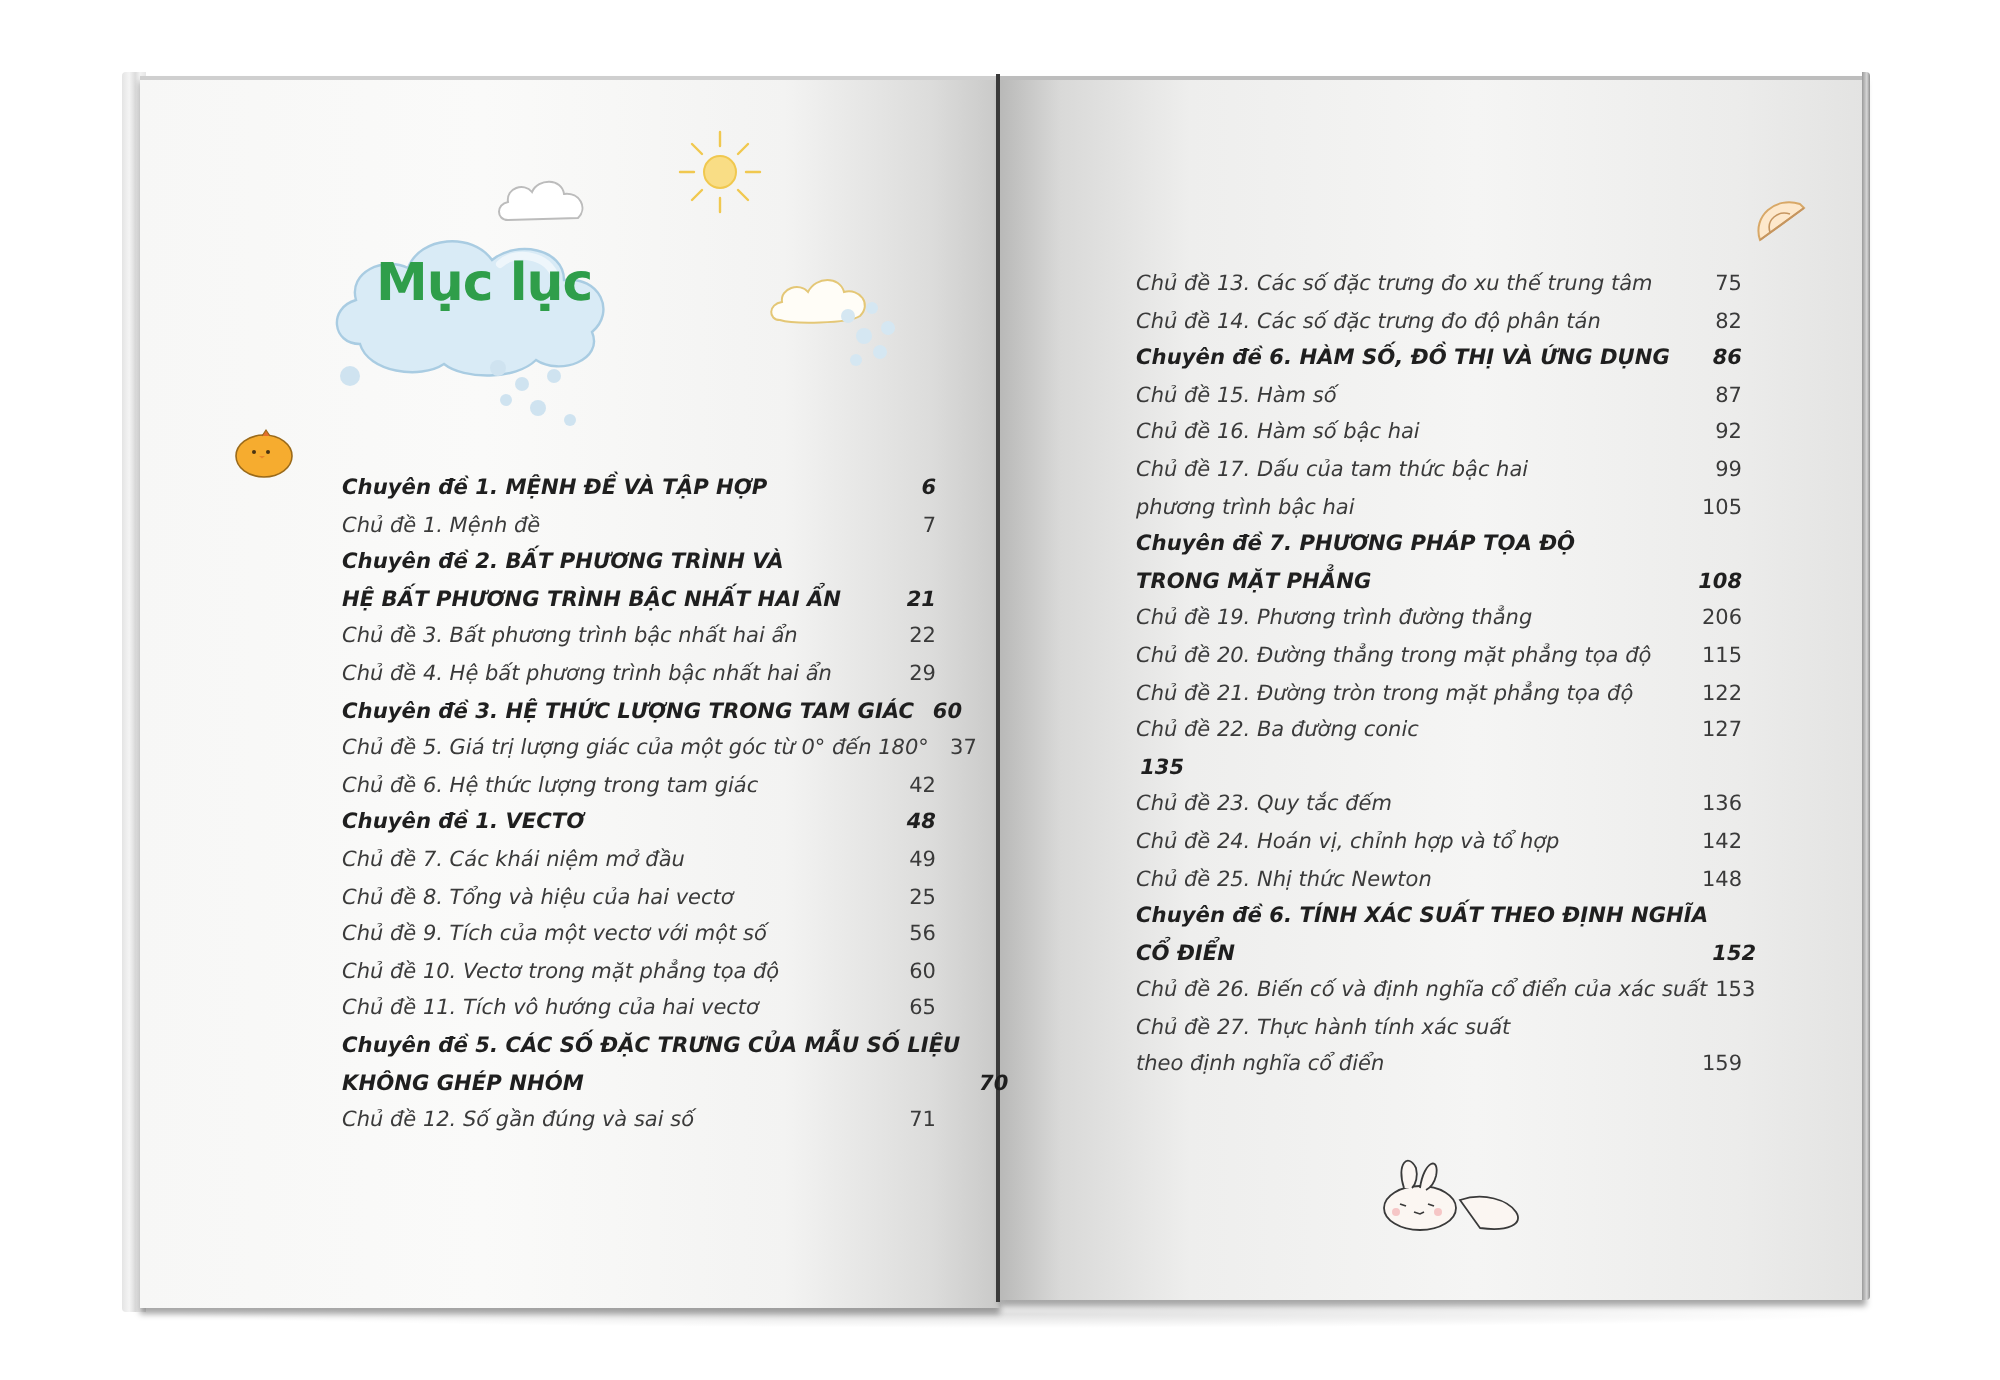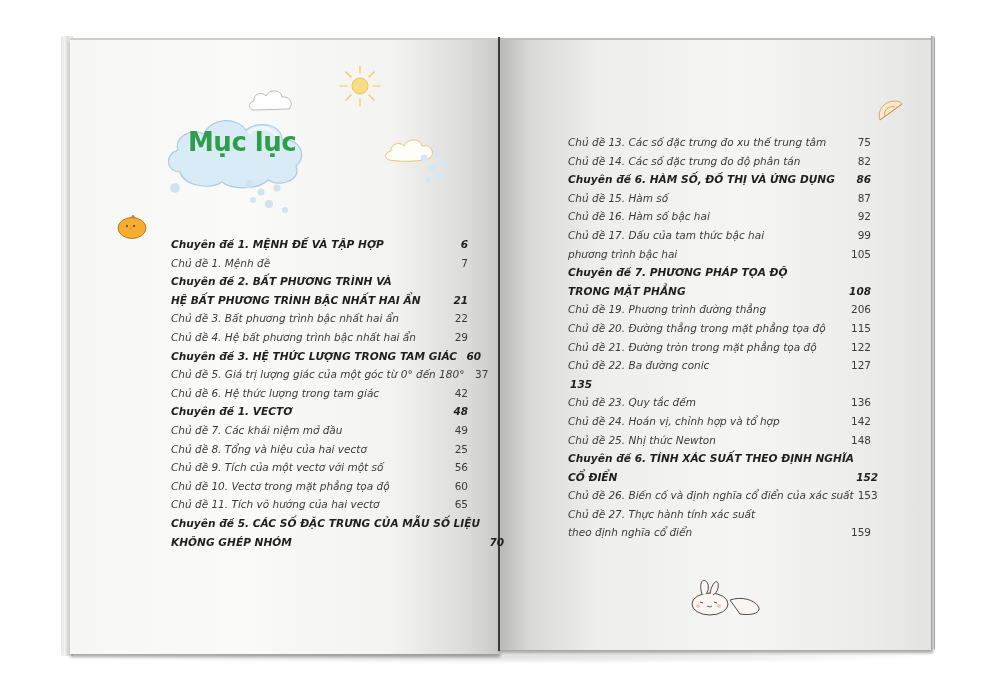--- a/index.html
+++ b/index.html
@@ -236,20 +236,26 @@
     </div>
 
     <div class="chapter">
       <div class="toc-line chapter-head">
         <span class="t twoline">
             <span class="l">Chuyên đề 5. CÁC SỐ ĐẶC TRƯNG CỦA MẪU SỐ LIỆU</span>
             <span class="l">KHÔNG GHÉP NHÓM</span>
           </span>
         <span class="p">70</span>
       </div>
+      <div class="subs">
+        <div class="toc-line">
+            <span class="t">Chủ đề 12. Số gần đúng và sai số</span>
+            <span class="p">71</span>
+          </div>
+      </div>
     </div>
   </div>
 
   <div class="toc toc-right">
     <div class="chapter subs">
       <div class="toc-line">
           <span class="t">Chủ đề 13. Các số đặc trưng đo xu thế trung tâm</span>
           <span class="p">75</span>
         </div>
       <div class="toc-line">

